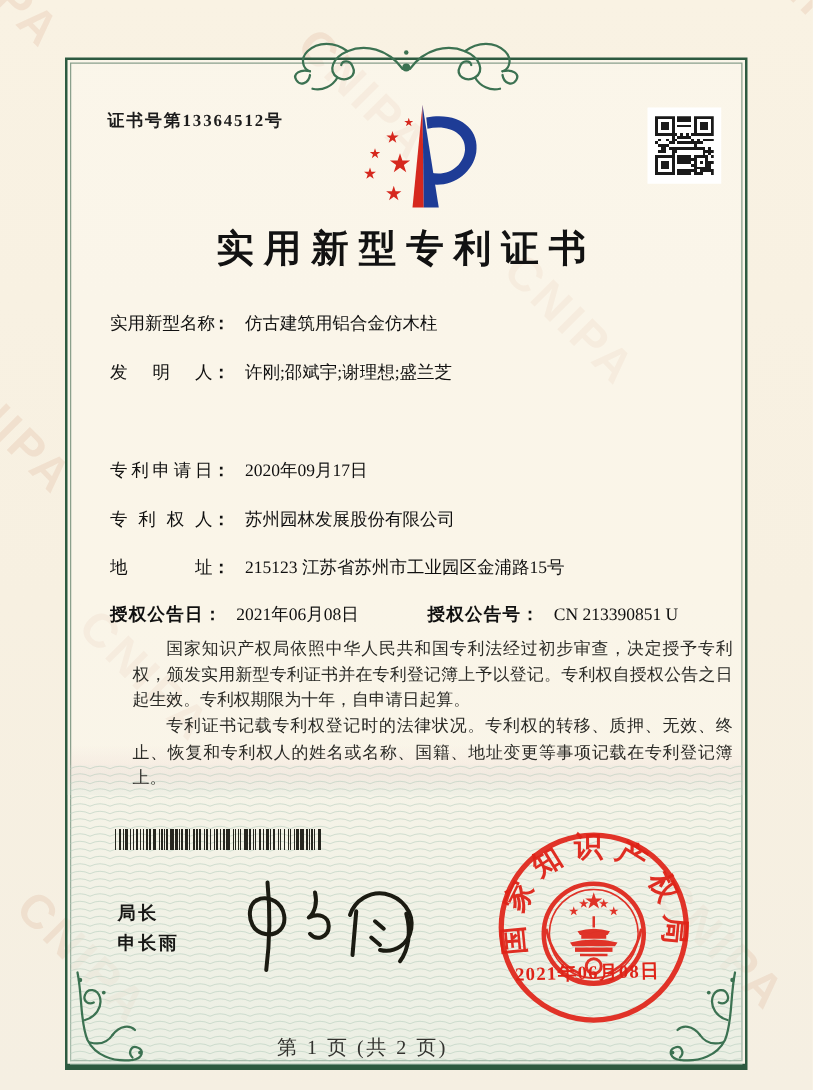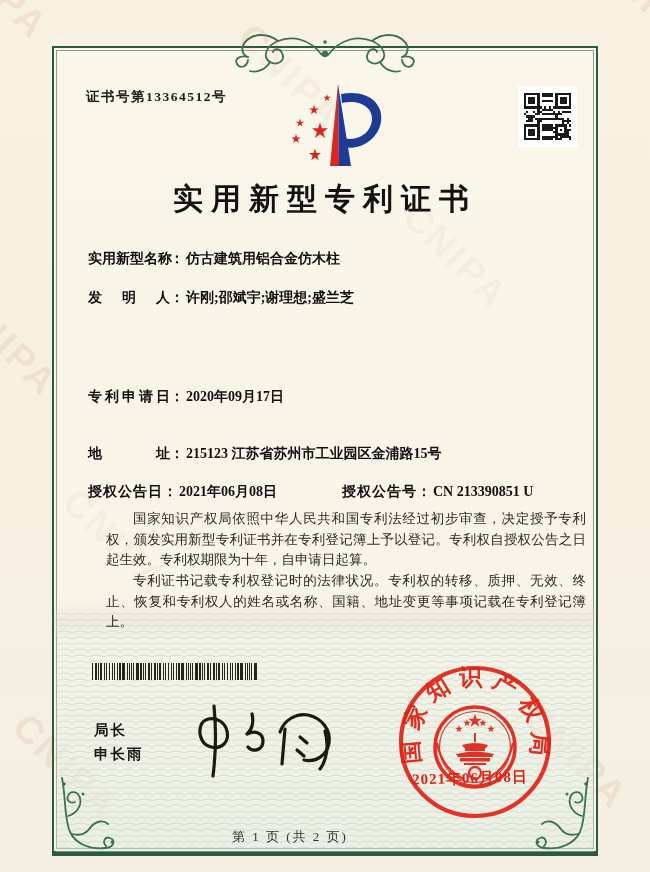--- a/index.html
+++ b/index.html
@@ -18,31 +18,31 @@
         background:linear-gradient(180deg,rgba(233,204,202,0.00),rgba(233,204,202,0.28) 60%,rgba(220,233,223,0.25));}
   .waves{position:absolute;left:56px;top:612px;width:538px;height:240px;overflow:hidden;z-index:3;
          background:linear-gradient(180deg,rgba(219,234,224,0.10),rgba(215,231,220,0.40));}
   .waves svg path{fill:none;stroke:#aecab8;stroke-width:0.7;opacity:0.6;}
   .abs{position:absolute;z-index:5;}
   .certno{left:86px;top:88px;font-size:13.5px;font-weight:600;letter-spacing:1.5px;color:#1c1c1c;}
   .title{left:0;top:179px;width:650px;text-align:center;font-size:30px;font-weight:700;
          letter-spacing:8px;color:#121212;}
   .row{left:88px;width:500px;white-space:nowrap;font-size:14px;color:#101010;}
   .lbl{display:inline-block;width:82px;text-align:justify;text-align-last:justify;
-       font-weight:700;vertical-align:baseline;}
+       font-weight:400;vertical-align:baseline;}
   .cl{font-weight:700;}
-  .val{font-weight:700;margin-left:2px;}
+  .val{font-weight:400;margin-left:12px;}
   .grant-pair2{position:absolute;left:254px;top:0;white-space:nowrap;}
   .glbl{font-weight:700;letter-spacing:1px;text-align:center;}
   .para{left:88px;width:480px;text-align:justify;text-indent:2em;font-size:13.5px;
         line-height:20.7px;color:#2a2a26;margin-left:18px;}
   .officer{left:94px;font-size:14.5px;font-weight:700;color:#181816;letter-spacing:2px;font-family:Liberation Mono, monospace;}
   .sealdate{left:398px;top:769px;width:144px;text-align:center;font-size:15px;font-weight:700;
             color:#df2318;letter-spacing:1px;transform:rotate(-1.5deg);z-index:6;}
-  .footer{left:0;top:828px;width:580px;text-align:center;font-size:13px;letter-spacing:2px;color:#33332f;}
+  .footer{left:0;top:828px;width:580px;text-align:center;font-size:16px;letter-spacing:2px;color:#33332f;}
   .qrpanel{left:518px;top:86px;width:59px;height:61px;background:#ffffff;
            display:flex;align-items:center;justify-content:center;}
   .ornament svg,.flourish svg{display:block;}
 </style>
 </head>
 <body>
 
 <div class="sheet">
 
   <svg width="0" height="0" style="position:absolute" aria-hidden="true">
@@ -321,22 +321,25 @@
   </div>
 
   <div class="abs title">实用新型专利证书</div>
 
   <div class="abs row" style="top:250px">
     <span class="lbl">实用新型名称</span><span class="cl">：</span><span class="val">仿古建筑用铝合金仿木柱</span>
   </div>
   <div class="abs row" style="top:289px">
     <span class="lbl">发明人</span><span class="cl">：</span><span class="val">许刚;邵斌宇;谢理想;盛兰芝</span>
   </div>
-  <div class="abs row" style="top:388px">
+  <div class="abs row" style="top:368px">
     <span class="lbl">专利申请日</span><span class="cl">：</span><span class="val">2020年09月17日</span>
+  </div>
+  <div class="abs row" style="top:407px">
+    <span class="lbl">专利权人</span><span class="cl">：</span><span class="val">苏州园林发展股份有限公司</span>
   </div>
   <div class="abs row" style="top:445px">
     <span class="lbl">地址</span><span class="cl">：</span><span class="val">215123 江苏省苏州市工业园区金浦路15号</span>
   </div>
 
   <div class="abs row" style="top:483px">
     <span class="glbl">授权公告日</span><span class="cl">：</span><span class="val">2021年06月08日</span>
     <span class="grant-pair2">
       <span class="glbl">授权公告号</span><span class="cl">：</span><span class="val">CN 213390851 U</span>
     </span>

